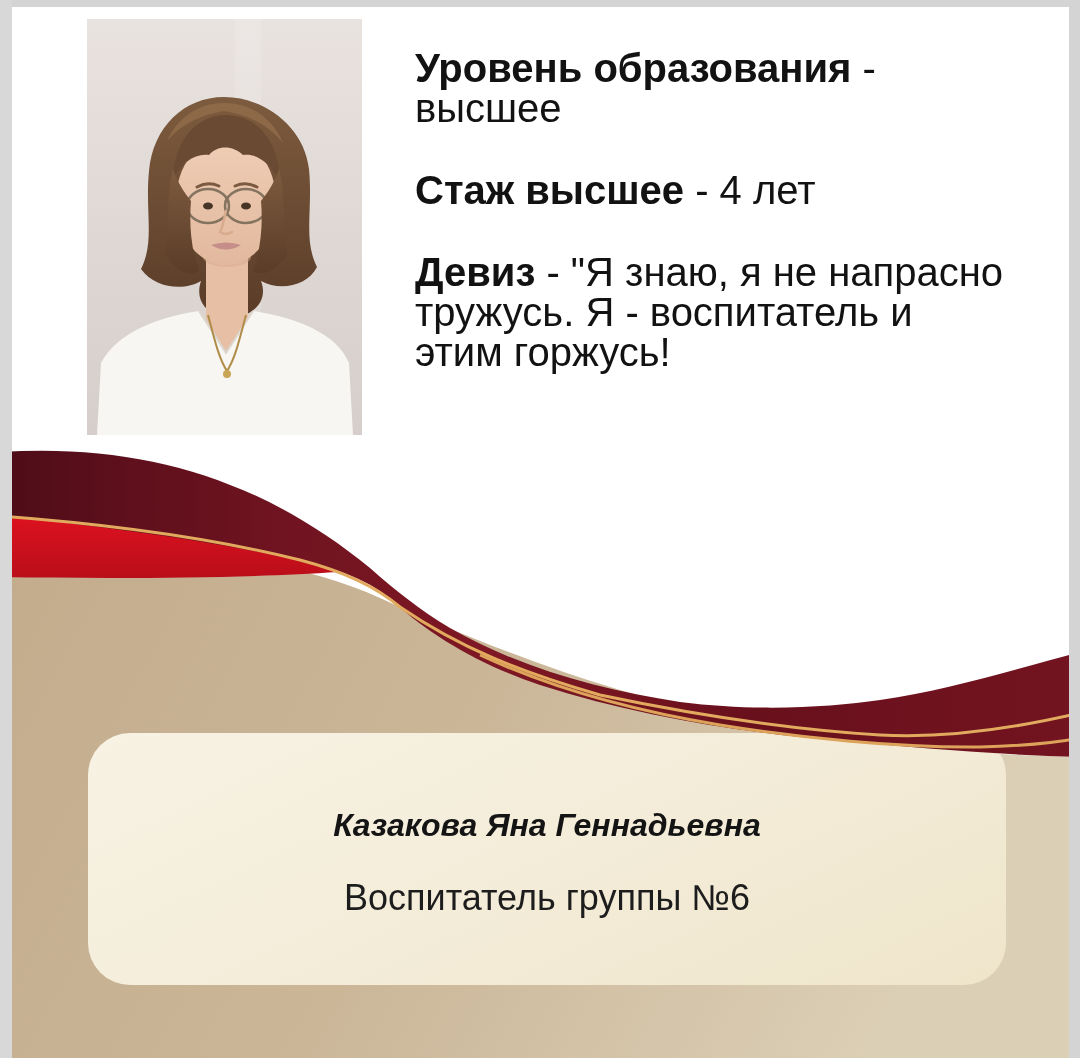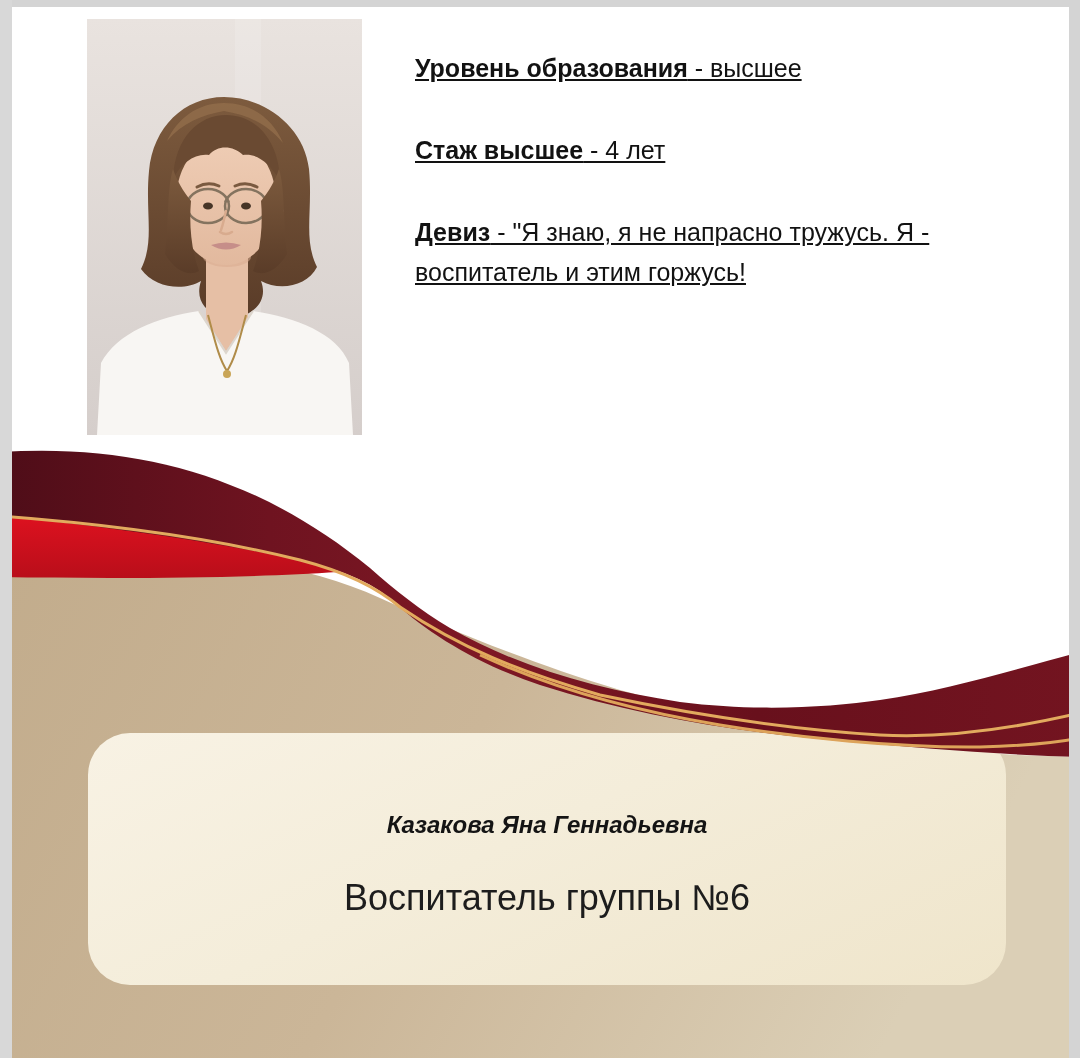--- a/index.html
+++ b/index.html
@@ -6,37 +6,37 @@
   .stage{
     position:relative;width:1080px;height:1058px;overflow:hidden;
     background:#ffffff;font-family:"Liberation Sans",sans-serif;
   }
   svg.layer{position:absolute;left:0;top:0;width:1080px;height:1058px;pointer-events:none;}
   
   .photo{position:absolute;left:87px;top:19px;width:275px;height:416px;}
   
   .info{
     position:absolute;left:415px;top:48px;width:640px;
-    font-size:25px;line-height:40px;color:#121212;letter-spacing:0;text-decoration:underline;
+    font-size:40px;line-height:40px;color:#121212;letter-spacing:0;
   }
   .info p{margin:0 0 42px 0;max-width:590px;}
   .info p.narrow{max-width:480px;}
   .info b{font-weight:700;}
   
   .card{
     position:absolute;left:88px;top:733px;width:918px;height:252px;
     border-radius:42px;
     background:linear-gradient(155deg,#f8f2e4 0%,#f4edda 45%,#efe5cb 100%);
     box-sizing:border-box;
     display:flex;flex-direction:column;align-items:center;
     padding-top:72px;
     z-index:2;
   }
   .card .name{
-    font-size:24px;font-weight:700;font-style:italic;color:#141414;line-height:40px;
+    font-size:32px;font-weight:700;font-style:italic;color:#141414;line-height:40px;
   }
   .card .role{
     margin-top:36px;font-size:36px;color:#1d1d1d;line-height:34px;
   }
   .swoosh-top{z-index:3;}
   .bg-tan{z-index:1;}
   
   .strip{position:absolute;background:#d4d4d4;z-index:9;}
   .strip.top{left:0;top:0;width:1080px;height:7px;}
   .strip.left{left:0;top:0;width:12px;height:1058px;background:#d8d8d8;}

